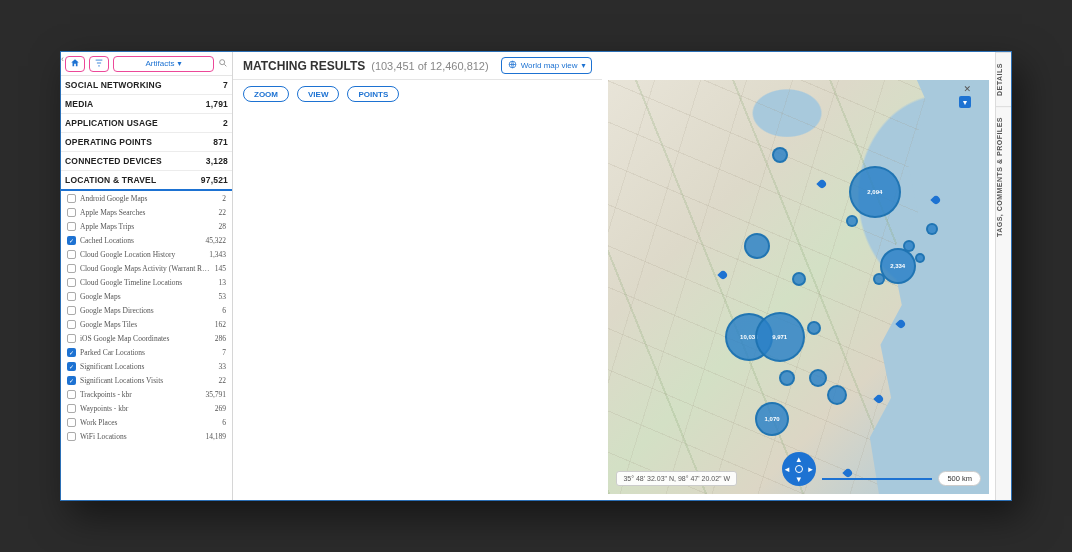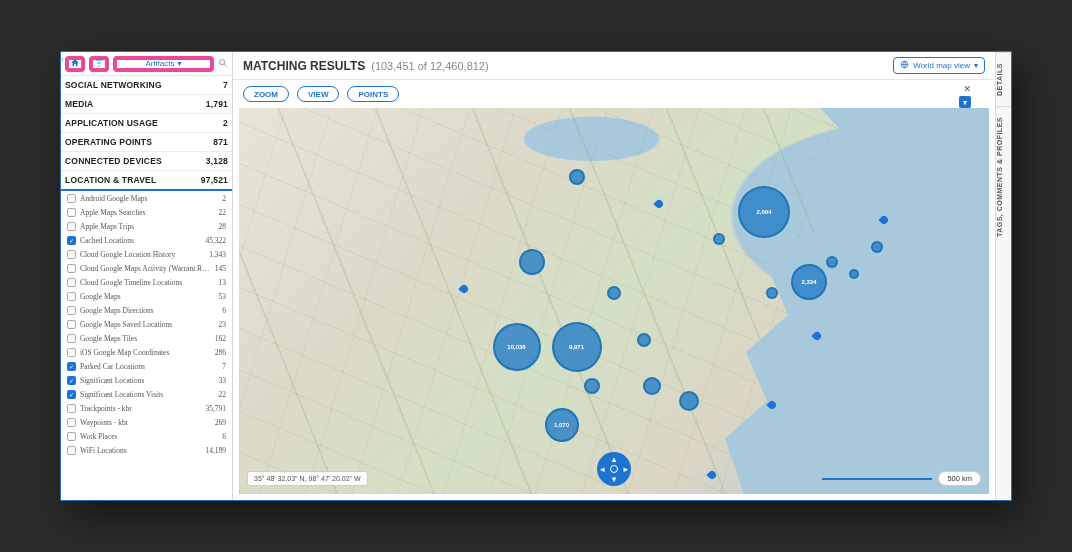--- a/index.html
+++ b/index.html
@@ -32,21 +32,21 @@
   }
   .sb-toolbar {
     height: 24px;
     display: flex;
     align-items: center;
     gap: 4px;
     padding: 0 4px;
     border-bottom: 1px solid #e5e5e5;
   }
   .sb-btn {
-    border: 4px solid #ec4899;
+    border: 1px solid #ec4899;
     border-radius: 4px;
     height: 16px;
     display: flex; align-items: center; justify-content: center;
     color: #1d72d2;
     font-size: 8px;
     padding: 0 4px;
     gap: 3px;
   }
   .sb-btn.sq { width: 20px; padding: 0; }
   .sb-btn.wide { flex: 1; }
@@ -85,21 +85,21 @@
     color: #fff;
     flex-shrink: 0;
   }
   .sub-row .dot.blue { background:#1d72d2; }
   .sub-row .dot.outline { border:1px solid #aaa; background:#fff; color:#888;}
   .sub-row .label { flex:1; overflow:hidden; white-space:nowrap; text-overflow:ellipsis; }
   .sub-row .cnt { color:#555; font-size:7.5px; }
   .main {
     flex: 1;
     display: flex;
-    flex-direction: column;
+    flex-direction: row;
     position: relative;
   }
   .main-header {
     height: 28px;
     display: flex;
     align-items: center;
     padding: 0 10px;
     border-bottom: 1px solid #e5e5e5;
     gap: 6px;
   }
@@ -356,25 +356,20 @@
         </div>
         <div class="sub-row">
           <span class="dot outline"></span>
           <span class="label">Google Maps</span>
           <span class="cnt">53</span>
         </div>
         <div class="sub-row">
           <span class="dot outline"></span>
           <span class="label">Google Maps Directions</span>
           <span class="cnt">6</span>
-        </div>
-        <div class="sub-row">
-          <span class="dot outline"></span>
-          <span class="label">Google Maps Saved Locations</span>
-          <span class="cnt">23</span>
         </div>
         <div class="sub-row">
           <span class="dot outline"></span>
           <span class="label">Google Maps Tiles</span>
           <span class="cnt">162</span>
         </div>
         <div class="sub-row">
           <span class="dot outline"></span>
           <span class="label">iOS Google Map Coordinates</span>
           <span class="cnt">286</span>

